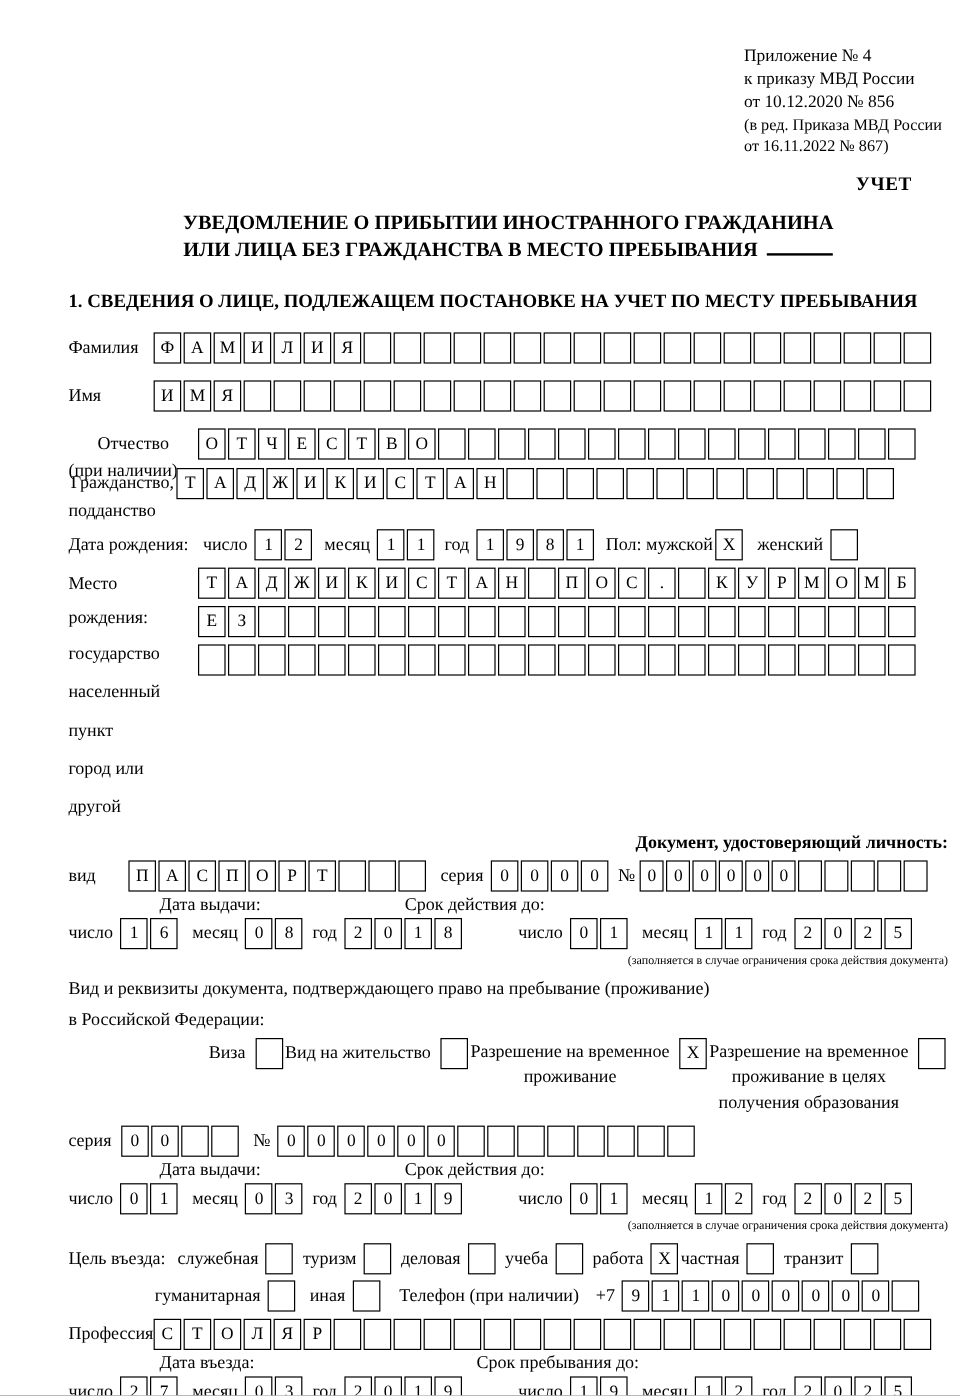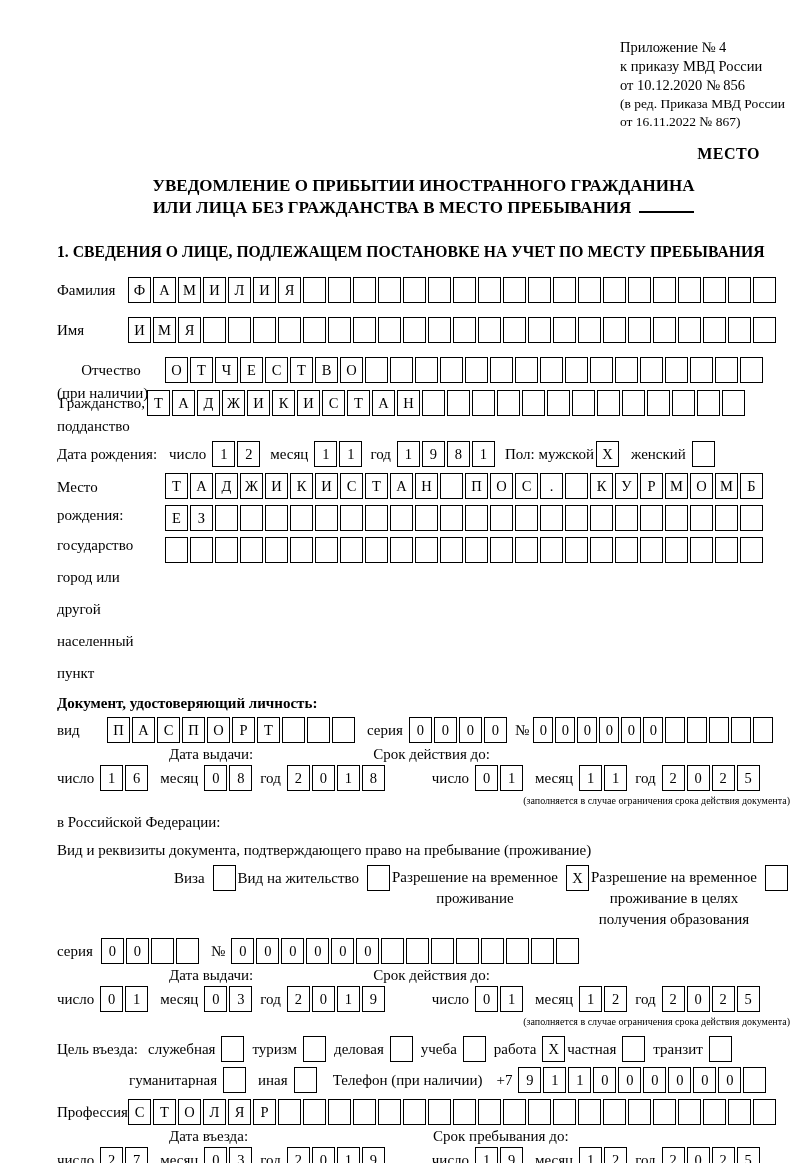--- a/index.html
+++ b/index.html
@@ -33,23 +33,23 @@
   .tline{display:inline-block;width:55px;border-bottom:2px solid #000;height:14px;margin-left:8px;}
   .sec-head{font-weight:bold;font-size:15.7px;margin-top:24px;white-space:nowrap;}
   
   .w71{width:71px;flex:none;}
   .w108{width:108px;flex:none;}
   .w90{width:90px;flex:none;}
   .ml6{margin-left:6px;} .ml8{margin-left:8px;} .ml10{margin-left:10px;} .ml12{margin-left:12px;} .ml14{margin-left:14px;}
   .mb3{margin-bottom:14px;}
   .two-line div{line-height:20px;}
   .two-line div:first-child{line-height:26px;text-align:center;}
-  .doc-head{text-align:left;font-weight:bold;margin:6px 0 5px 0;font-size:15px;}
+  .doc-head{text-align:right;font-weight:bold;margin:6px 0 5px 0;font-size:15px;}
   .dates-head{display:flex;font-size:15px;margin-top:3px;}
-  .dates-head .dh1{margin-left:112px;}
+  .dates-head .dh1{margin-left:76px;}
   .dates-head .dh2{margin-left:120px;}
   .dates-row{display:flex;margin-top:2px;}
   .dategroup{display:inline-flex;align-items:flex-start;}
   .note-right{text-align:right;font-size:10px;line-height:17px;margin-top:1px;padding-right:0;}
   .plain{line-height:26px;font-size:15px;}
   .opts-row{display:flex;justify-content:flex-end;margin-top:2px;}
   .opt{display:flex;align-items:flex-start;}
   .opt-label{text-align:center;line-height:21px;padding-top:2px;margin-right:6px;}
   .opt-label.single{line-height:26px;padding-top:0;}
   .purpose-row{display:flex;align-items:flex-start;margin-top:6px;}
@@ -66,21 +66,21 @@
 
 <div class="page">
 
   <div class="ref">
     <div>Приложение № 4</div>
     <div>к приказу МВД России</div>
     <div>от 10.12.2020 № 856</div>
     <div class="sub">(в ред. Приказа МВД России</div>
     <div class="sub">от 16.11.2022 № 867)</div>
   </div>
-  <div class="forma">МЕСТО</div>
+  <div class="forma">УЧЕТ</div>
 
   <div class="title">
     <div>УВЕДОМЛЕНИЕ О ПРИБЫТИИ ИНОСТРАННОГО ГРАЖДАНИНА</div>
     <div><span>ИЛИ ЛИЦА БЕЗ ГРАЖДАНСТВА В МЕСТО ПРЕБЫВАНИЯ</span><span class="tline"></span></div>
   </div>
 
   <div class="sec-head">1. СВЕДЕНИЯ О ЛИЦЕ, ПОДЛЕЖАЩЕМ ПОСТАНОВКЕ НА УЧЕТ ПО МЕСТУ ПРЕБЫВАНИЯ</div>
 
   <div class="row mt16 mb3">
     <span class="lbl w71">Фамилия</span>
@@ -234,22 +234,22 @@
     <span class="lbl ml8">Пол: мужской</span>
     <span class="cbox">X</span>
     <span class="lbl ml10">женский</span>
     <span class="cbox ml6"></span>
   </div>
 
   <div class="row mt6">
     <span class="bp-lines w108">
       <div>Место рождения:</div>
       <div>государство</div>
+      <div>населенный пункт</div>
       <div>город или другой</div>
-      <div>населенный пункт</div>
     </span>
     <span class="bp-rows">
       <span class="boxes">
           <span class="cell">Т</span>
           <span class="cell">А</span>
           <span class="cell">Д</span>
           <span class="cell">Ж</span>
           <span class="cell">И</span>
           <span class="cell">К</span>
           <span class="cell">И</span>
@@ -402,22 +402,22 @@
       <span class="boxes ml6">
           <span class="cell">2</span>
           <span class="cell">0</span>
           <span class="cell">2</span>
           <span class="cell">5</span>
         </span>
     </span>
   </div>
   <div class="note-right">(заполняется в случае ограничения срока действия документа)</div>
 
+  <div class="plain mt2">Вид и реквизиты документа, подтверждающего право на пребывание (проживание)</div>
   <div class="plain">в Российской Федерации:</div>
-  <div class="plain mt2">Вид и реквизиты документа, подтверждающего право на пребывание (проживание)</div>
 
   <div class="opts-row">
     <span class="opt">
       <span class="opt-label single">Виза</span>
       <span class="cbox"></span>
     </span>
     <span class="opt">
       <span class="opt-label single">Вид на жительство</span>
       <span class="cbox"></span>
     </span>

